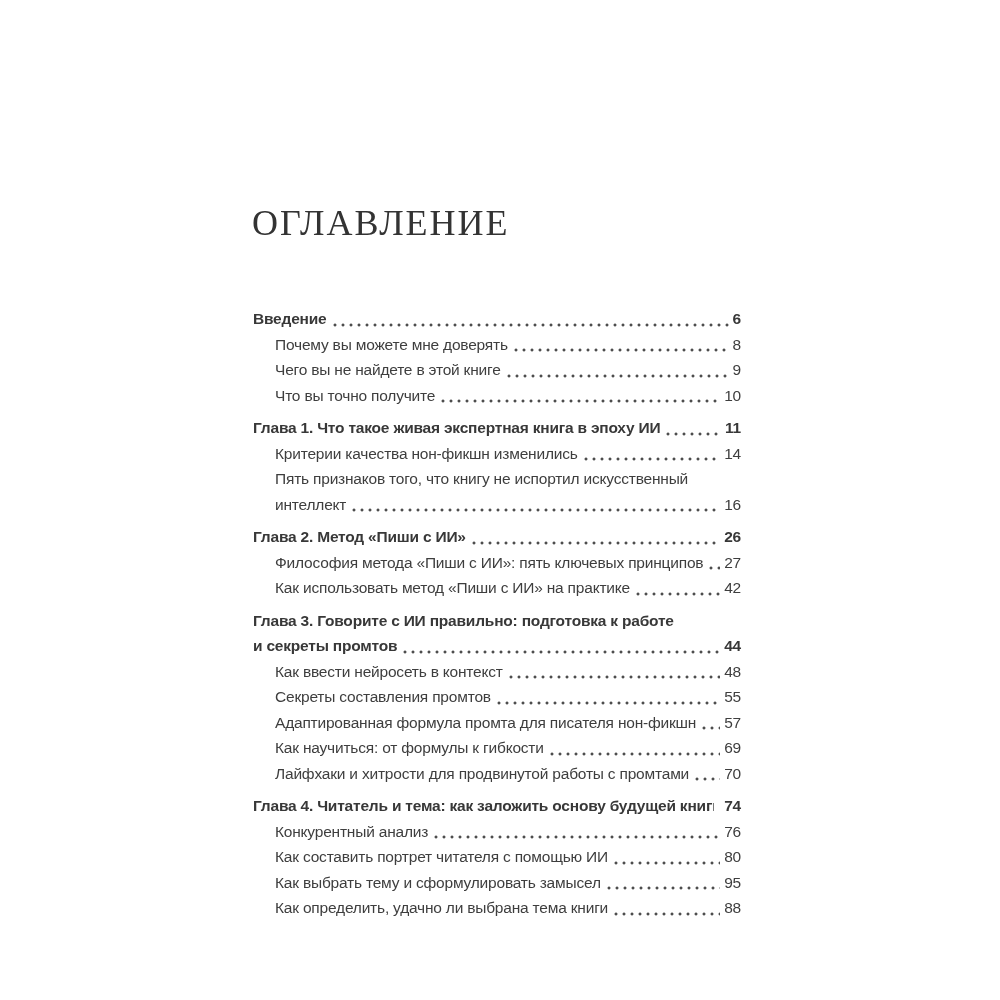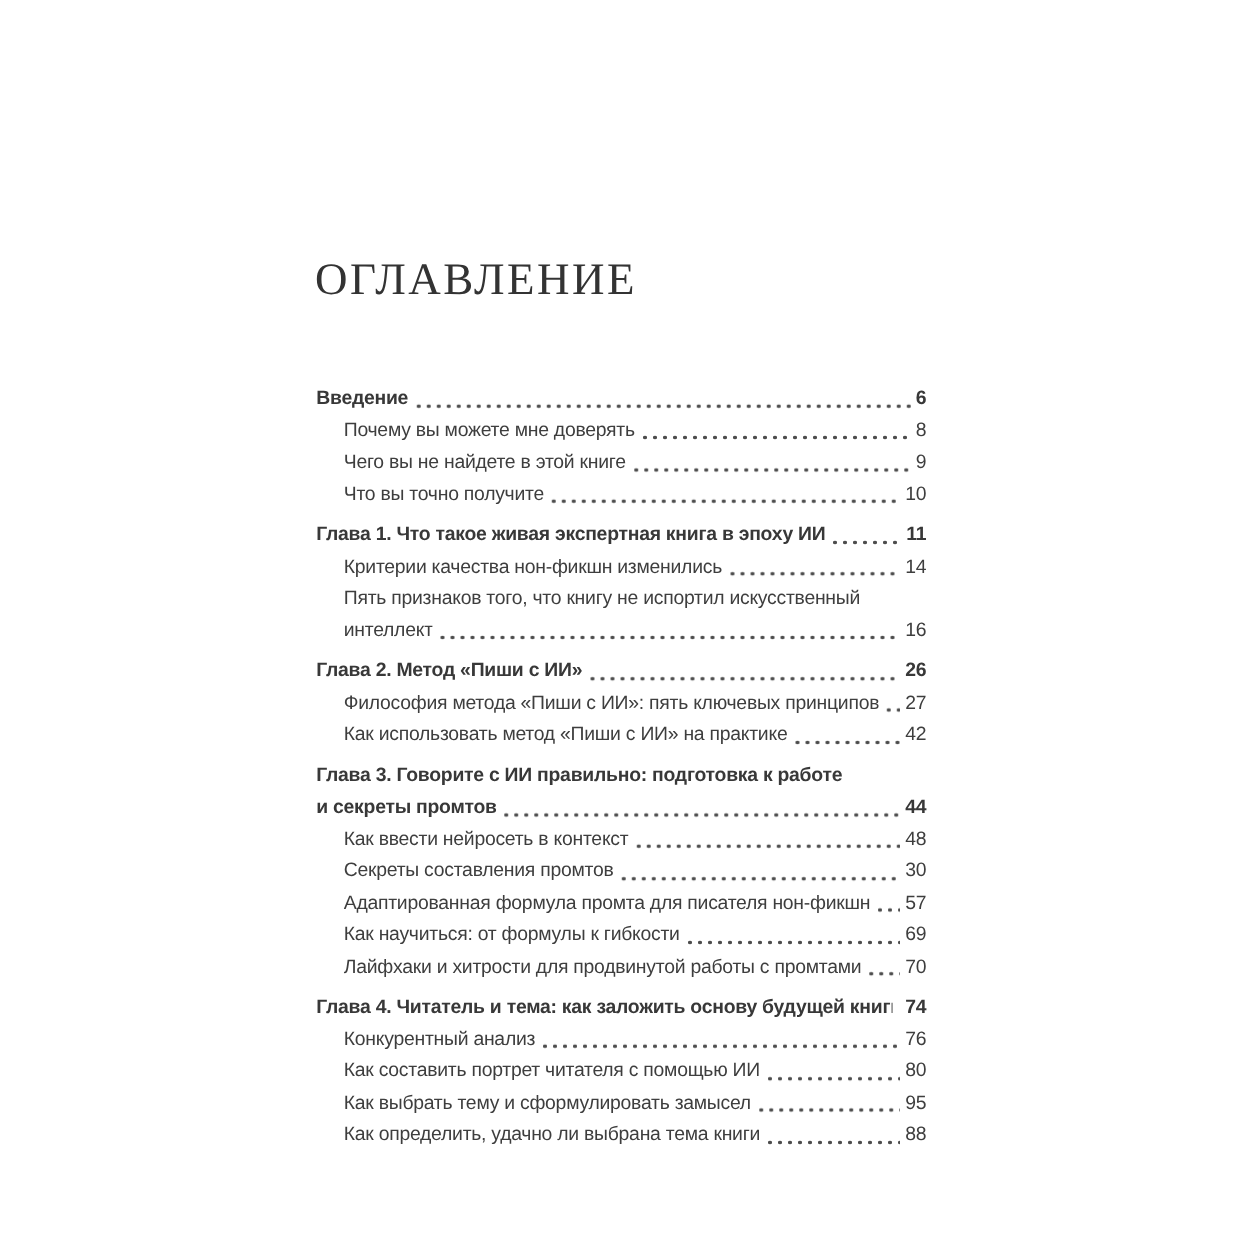--- a/index.html
+++ b/index.html
@@ -175,21 +175,21 @@
         <div class="leaderline">
           <span class="t">Как ввести нейросеть в контекст</span>
           <span class="dots"></span>
           <span class="pg">48</span>
         </div>
       </div>
       <div class="entry indent">
         <div class="leaderline">
           <span class="t">Секреты составления промтов</span>
           <span class="dots"></span>
-          <span class="pg">30</span>
+          <span class="pg">55</span>
         </div>
       </div>
       <div class="entry indent">
         <div class="leaderline">
           <span class="t">Адаптированная формула промта для писателя нон-фикшн</span>
           <span class="dots"></span>
           <span class="pg">57</span>
         </div>
       </div>
       <div class="entry indent">

